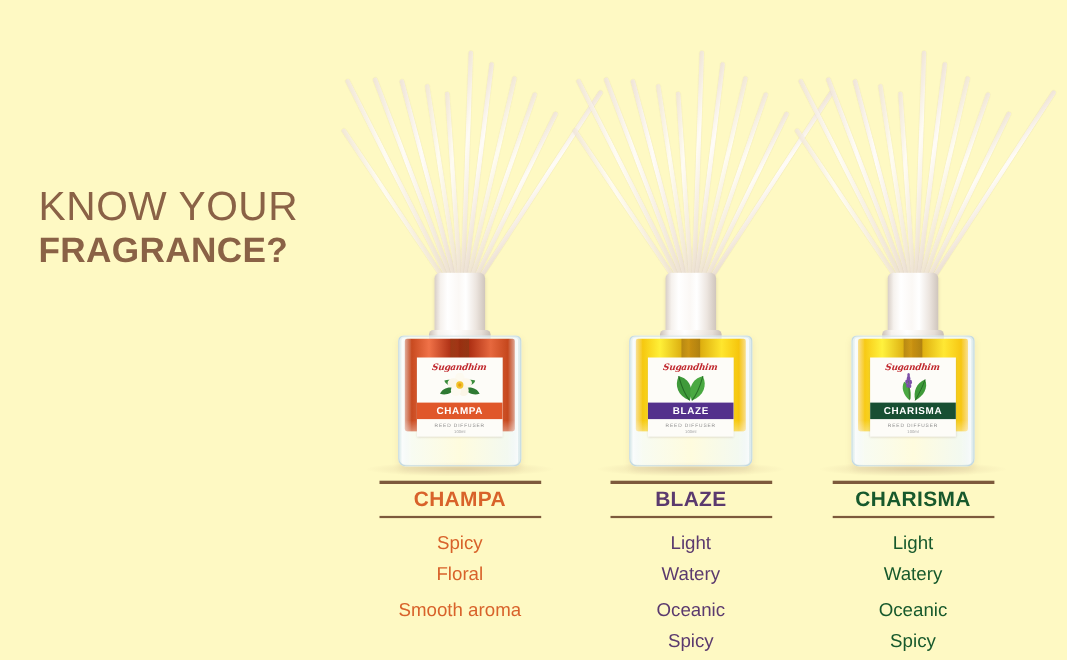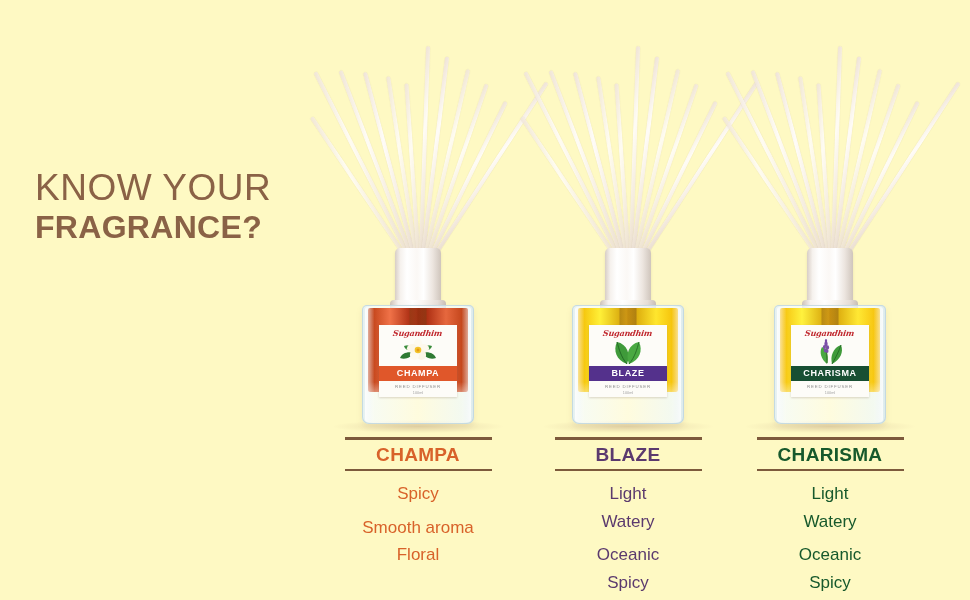--- a/index.html
+++ b/index.html
@@ -324,22 +324,22 @@
           <div class="sub2">100ml</div>
         </div>
       </div>
     </div>
     <div class="textblock">
       <div class="rule" style="background: rgb(125, 90, 60);"></div>
       <div class="name" style="color: rgb(216, 98, 42);">CHAMPA</div>
       <div class="rule" style="background: rgb(125, 90, 60);"></div>
       <div class="notes">
         <div class="note" style="color: rgb(216, 98, 42);">Spicy</div>
+        <div class="note" style="color: rgb(216, 98, 42);">Floral</div>
         <div class="note gap" style="color: rgb(216, 98, 42);">Smooth aroma</div>
-        <div class="note" style="color: rgb(216, 98, 42);">Floral</div>
       </div>
     </div>
   </div>
 
   <div class="product" id="prod-1">
     <div class="reeds">
         <div class="reed" style="height: 194px; transform: rotate(-34deg); opacity: 0.82;"></div>
         <div class="reed" style="height: 231px; transform: rotate(-27deg); opacity: 0.865;"></div>
         <div class="reed" style="height: 222px; transform: rotate(-21deg); opacity: 0.91;"></div>
         <div class="reed" style="height: 213px; transform: rotate(-15deg); opacity: 0.955;"></div>

